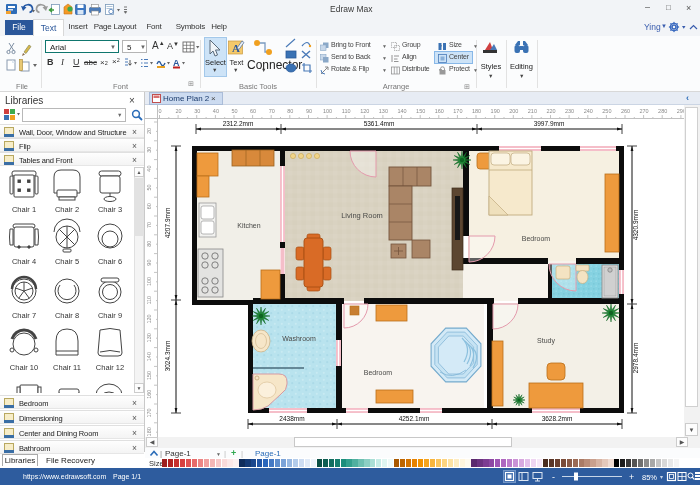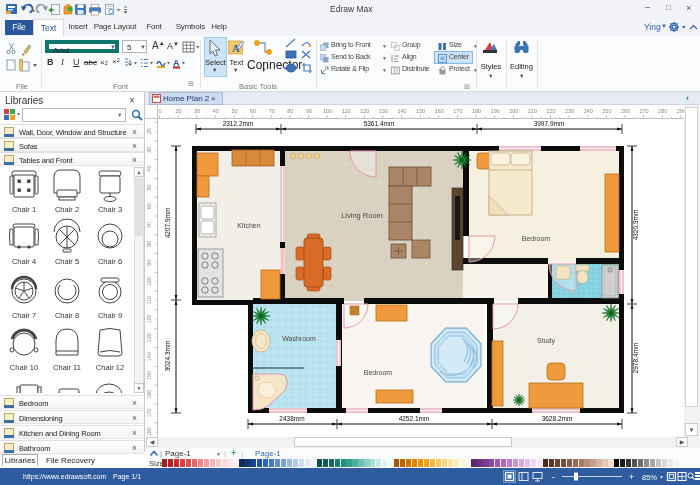--- a/index.html
+++ b/index.html
@@ -83,35 +83,36 @@
     <div id="ribbon" class="abs">
       <div class="vsep" style="left:41px;"></div>
       <div class="vsep" style="left:200px;"></div>
       <div class="vsep" style="left:316px;"></div>
       <div class="vsep" style="left:476px;"></div>
       <div class="vsep" style="left:506px;"></div>
       <div class="vsep" style="left:537px;"></div>
       <div class="glabel" style="left:3px;width:38px;">File</div>
       <div class="glabel" style="left:41px;width:159px;">Font</div>
       <div class="glabel" style="left:200px;width:116px;">Basic Tools</div>
+      <div class="glabel" style="left:316px;width:160px;">Arrange</div>
       <svg class="abs" style="left:4px;top:4px" width="36" height="34">
         <g stroke="#7d8ea3" stroke-width="1" fill="none">
           <path d="M5,3 L10,11 M10,3 L5,11"></path>
           <circle cx="4.5" cy="12" r="1.6"></circle>
           <circle cx="9.5" cy="12" r="1.6"></circle>
         </g>
         <path d="M20,12 l5,-7 2,1.5 -5,7 z" fill="#d8b84a" stroke="#8a8a5a" stroke-width="0.7"></path>
         <path d="M19,13 l2,1.5 -3,1.5 z" fill="#8a6a4a"></path>
         <rect x="3" y="20" width="8" height="10" fill="#fff" stroke="#8a9ab0" stroke-width="1"></rect>
         <path d="M8,20 l3,3 -3,0 z" fill="#dce6f0"></path>
         <rect x="17" y="22" width="8" height="9" fill="#fff" stroke="#8a9ab0" stroke-width="1"></rect>
         <rect x="15.5" y="19.5" width="3" height="11" fill="#e8c874" stroke="#b09040" stroke-width="0.7"></rect>
         <path d="M29,24 l4,0 -2,3 z" fill="#666"></path>
       </svg>
-      <div class="t" style="left:45px;top:4px;width:74px;height:13px;background:#fff;border:4px solid #0f766e;font-size:8px;color:#222;padding:2px 0 0 4px;">Arial</div>
+      <div class="t" style="left:45px;top:4px;width:74px;height:13px;background:#fff;border:1px solid #0f766e;font-size:8px;color:#222;padding:2px 0 0 4px;">Arial</div>
       <div class="t" style="left:110px;top:8px;font-size:6px;color:#666;">▼</div>
       <div class="t" style="left:122px;top:4px;width:25px;height:13px;background:#fff;border:1px solid #b5b5b5;font-size:8px;color:#222;padding:2px 0 0 4px;">5</div>
       <div class="t" style="left:140px;top:8px;font-size:6px;color:#666;">▼</div>
       <div class="t" style="left:152px;top:4px;font-size:10px;color:#333;">A<span style="font-size:6px;vertical-align:top;">▲</span></div>
       <div class="t" style="left:167px;top:5px;font-size:9px;color:#333;">A<span style="font-size:6px;vertical-align:top;">▼</span></div>
       <svg class="abs" style="left:182px;top:5px" width="18" height="12">
         <rect x="1" y="1" width="11" height="10" fill="#fff" stroke="#666" stroke-width="0.9"></rect>
         <path d="M1,4.3 L12,4.3 M1,7.6 L12,7.6 M4.6,1 L4.6,11 M8.3,1 L8.3,11" stroke="#666" stroke-width="0.7"></path>
         <path d="M14,5 l3.4,0 -1.7,2.6 z" fill="#666"></path>
       </svg>
@@ -251,21 +252,21 @@
         <circle cx="5" cy="5" r="3.4" fill="none" stroke="#2a6cb8" stroke-width="1.5"></circle>
         <line x1="7.5" y1="7.5" x2="11" y2="11" stroke="#2a6cb8" stroke-width="1.8"></line>
       </svg>
       <div class="libbar" style="top:32px;">
         <span class="ic"></span>
         <span class="tx">Wall, Door, Window and Structure</span>
         <span class="x">×</span>
       </div>
       <div class="libbar" style="top:46px;">
         <span class="ic"></span>
-        <span class="tx">Sofas</span>
+        <span class="tx">Flip</span>
         <span class="x">×</span>
       </div>
       <div class="libbar" style="top:60px;">
         <span class="ic"></span>
         <span class="tx">Tables and Front</span>
         <span class="x">×</span>
       </div>
       <svg width="134" height="226" style="position:absolute;left:0px;top:75px">
         <g transform="translate(24,18)" stroke="#444" fill="white" stroke-width="1">
           <rect x="-12" y="-14" width="24" height="5" rx="2"></rect>
@@ -376,21 +377,21 @@
         <span class="tx">Bedroom</span>
         <span class="x">×</span>
       </div>
       <div class="libbar" style="top:318px;">
         <span class="ic"></span>
         <span class="tx">Dimensioning</span>
         <span class="x">×</span>
       </div>
       <div class="libbar" style="top:333px;">
         <span class="ic"></span>
-        <span class="tx">Kitchen and Dining Room</span>
+        <span class="tx">Center and Dining Room</span>
         <span class="x">×</span>
       </div>
       <div class="libbar" style="top:348px;">
         <span class="ic"></span>
         <span class="tx">Bathroom</span>
         <span class="x">×</span>
       </div>
       <div class="t" style="left:2px;top:362px;width:36px;height:12px;background:#fff;border:1px solid #aaa;border-bottom:none;font-size:8px;color:#222;text-align:center;line-height:12px;">Libraries</div>
       <div class="t" style="left:46px;top:364px;font-size:8px;color:#222;">File Recovery</div>
     </div>

